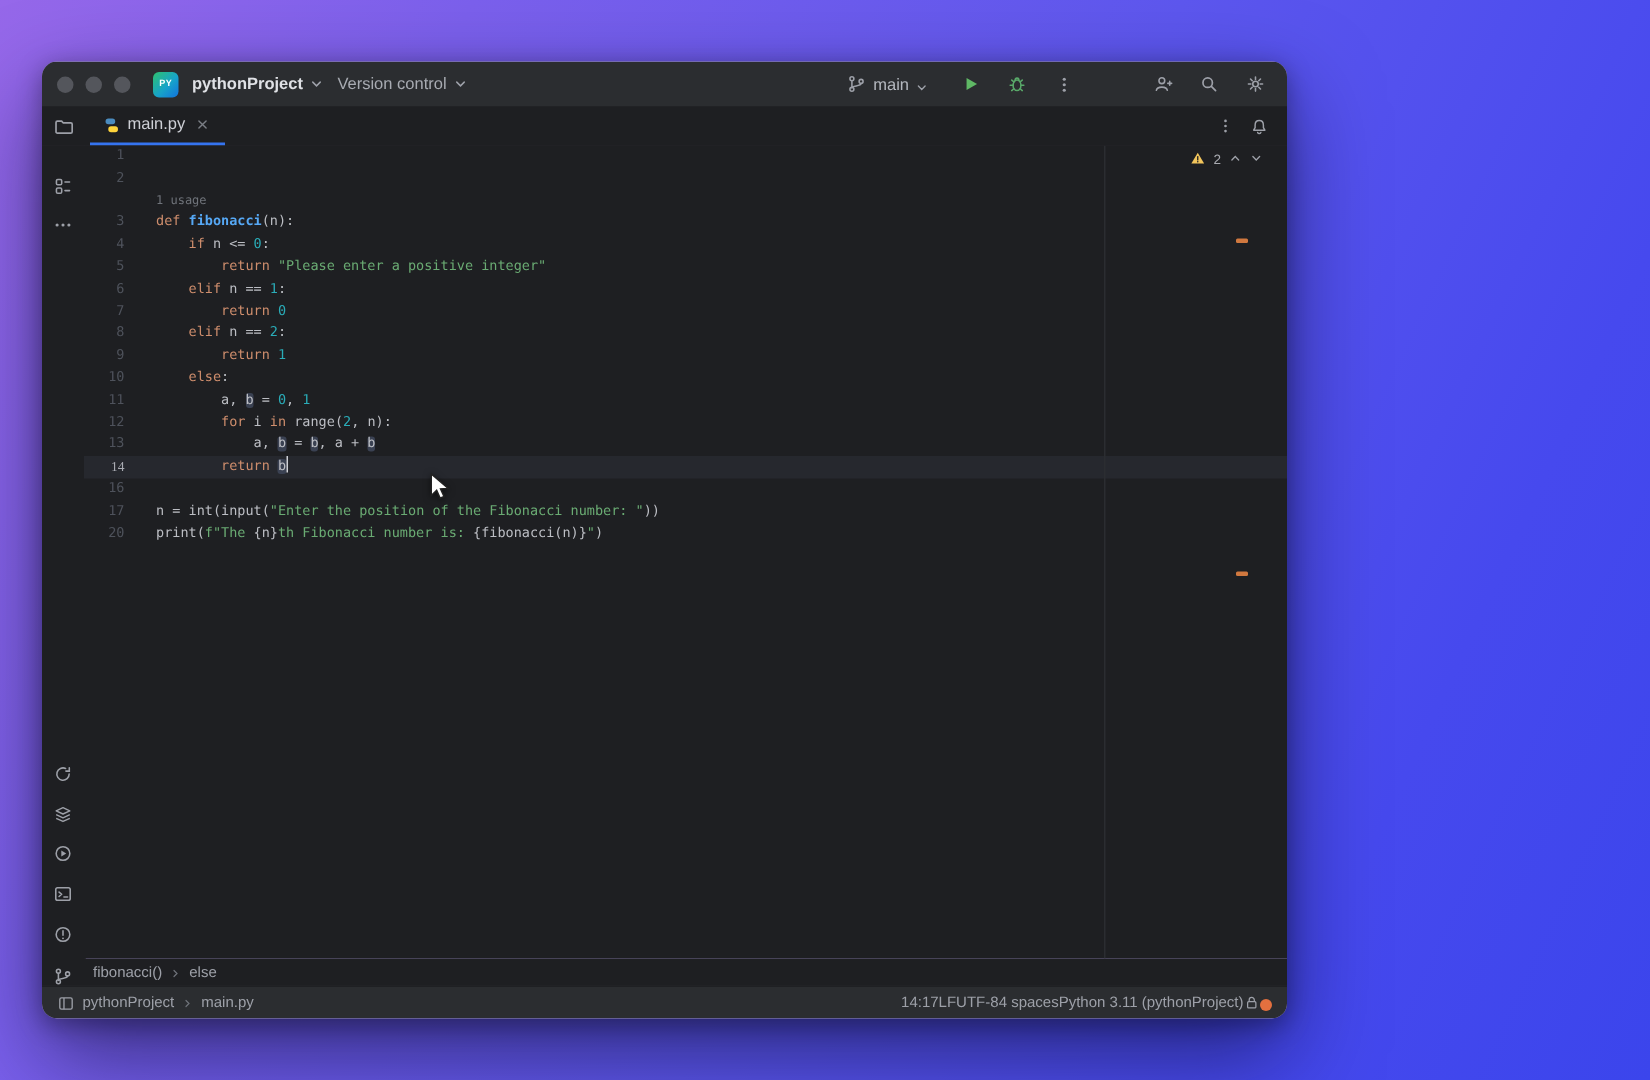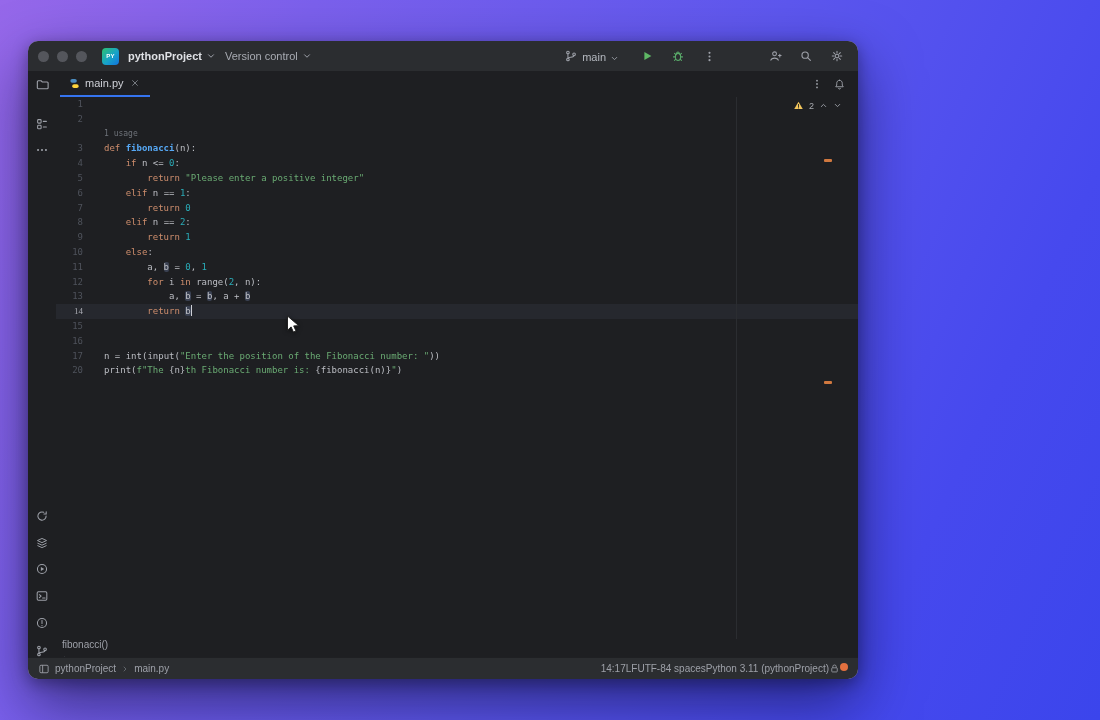--- a/index.html
+++ b/index.html
@@ -58,26 +58,26 @@
   .tk-num{color:var(--c-num,#2AACB8);}
   .tk-txt{color:var(--c-txt,#BCBEC4);}
   .tk-hl{color:var(--c-txt,#BCBEC4);background:#3A4152;border-radius:2px;}
   .caret{display:inline-block;width:1px;height:11px;background:#CED0D6;vertical-align:-2px;}
   .guide{position:absolute;left:680px;top:0;bottom:0;width:1px;background:#2B2D31;}
   .stripe{position:absolute;right:26px;width:8px;height:3px;background:var(--c-stripe,#D0783F);border-radius:1px;}
   .inspect{position:absolute;top:3px;right:16px;display:flex;align-items:center;gap:5px;
     color:#A8AAB0;font-family:"Liberation Sans",sans-serif;font-size:9px;}
   
   .breadcrumbs{position:absolute;left:28px;right:0;top:598px;height:19px;background:#1E1F22;
-    display:flex;gap:5px;padding-left:6px;color:#9DA0A8;font-size:10px;flex-direction:column;}
+    display:flex;align-items:center;gap:5px;padding-left:6px;color:#9DA0A8;font-size:10px;}
   
   .statusbar{position:absolute;left:0;right:0;bottom:0;height:21px;background:#2B2D30;border-top:1px solid #1F2023;
     display:flex;align-items:center;padding:0 10px;gap:6px;color:#9DA0A8;font-size:10px;}
   .sb-left{display:flex;align-items:center;gap:5px;}
-  .sb-right{margin-left:auto;display:flex;align-items:flex-start;}
+  .sb-right{margin-left:auto;display:flex;align-items:flex-end;}
   .notif-dot{width:8px;height:8px;border-radius:50%;background:#E3703F;}
   
   .cursor{position:absolute;left:286px;top:315px;filter:drop-shadow(0 1px 2px rgba(0,0,0,.5));}
   svg{display:block;}
 </style>
 </head>
 <body>
 
 <div class="desktop">
   <div class="window">
@@ -268,21 +268,20 @@
           <div class="crow"><span class="gut">5</span><span class="code"><span class="tk-txt">        </span><span class="tk-kw">return</span><span class="tk-txt"> </span><span class="tk-str">"Please enter a positive integer"</span></span></div>
           <div class="crow"><span class="gut">6</span><span class="code"><span class="tk-txt">    </span><span class="tk-kw">elif</span><span class="tk-txt"> n == </span><span class="tk-num">1</span><span class="tk-txt">:</span></span></div>
           <div class="crow"><span class="gut">7</span><span class="code"><span class="tk-txt">        </span><span class="tk-kw">return</span><span class="tk-txt"> </span><span class="tk-num">0</span></span></div>
           <div class="crow"><span class="gut">8</span><span class="code"><span class="tk-txt">    </span><span class="tk-kw">elif</span><span class="tk-txt"> n == </span><span class="tk-num">2</span><span class="tk-txt">:</span></span></div>
           <div class="crow"><span class="gut">9</span><span class="code"><span class="tk-txt">        </span><span class="tk-kw">return</span><span class="tk-txt"> </span><span class="tk-num">1</span></span></div>
           <div class="crow"><span class="gut">10</span><span class="code"><span class="tk-txt">    </span><span class="tk-kw">else</span><span class="tk-txt">:</span></span></div>
           <div class="crow"><span class="gut">11</span><span class="code"><span class="tk-txt">        a, </span><span class="tk-hl">b</span><span class="tk-txt"> = </span><span class="tk-num">0</span><span class="tk-txt">, </span><span class="tk-num">1</span></span></div>
           <div class="crow"><span class="gut">12</span><span class="code"><span class="tk-txt">        </span><span class="tk-kw">for</span><span class="tk-txt"> i </span><span class="tk-kw">in</span><span class="tk-txt"> </span><span class="tk-txt">range</span><span class="tk-txt">(</span><span class="tk-num">2</span><span class="tk-txt">, n):</span></span></div>
           <div class="crow"><span class="gut">13</span><span class="code"><span class="tk-txt">            a, </span><span class="tk-hl">b</span><span class="tk-txt"> = </span><span class="tk-hl">b</span><span class="tk-txt">, a + </span><span class="tk-hl">b</span></span></div>
           <div class="crow current"><span class="gut">14</span><span class="code"><span class="tk-txt">        </span><span class="tk-kw">return</span><span class="tk-txt"> </span><span class="tk-hl">b</span><span class="caret"></span></span></div>
-          <div class="crow"><span class="gut">15</span><span class="code"></span></div>
           <div class="crow"><span class="gut">16</span><span class="code"></span></div>
           <div class="crow"><span class="gut">17</span><span class="code"><span class="tk-txt">n = </span><span class="tk-txt">int</span><span class="tk-txt">(</span><span class="tk-txt">input</span><span class="tk-txt">(</span><span class="tk-str">"Enter the position of the Fibonacci number: "</span><span class="tk-txt">))</span></span></div>
           <div class="crow"><span class="gut">20</span><span class="code"><span class="tk-txt">print</span><span class="tk-txt">(</span><span class="tk-str">f"The </span><span class="tk-txt">{n}</span><span class="tk-str">th Fibonacci number is: </span><span class="tk-txt">{fibonacci(n)}</span><span class="tk-str">"</span><span class="tk-txt">)</span></span></div>
         </div>
       <div class="guide"></div>
       <div class="stripe" style="top:62px"></div>
       <div class="stripe" style="top:284px"></div>
       <div class="inspect">
         <span>
           <svg width="11" height="11" viewBox="0 0 16 16">

